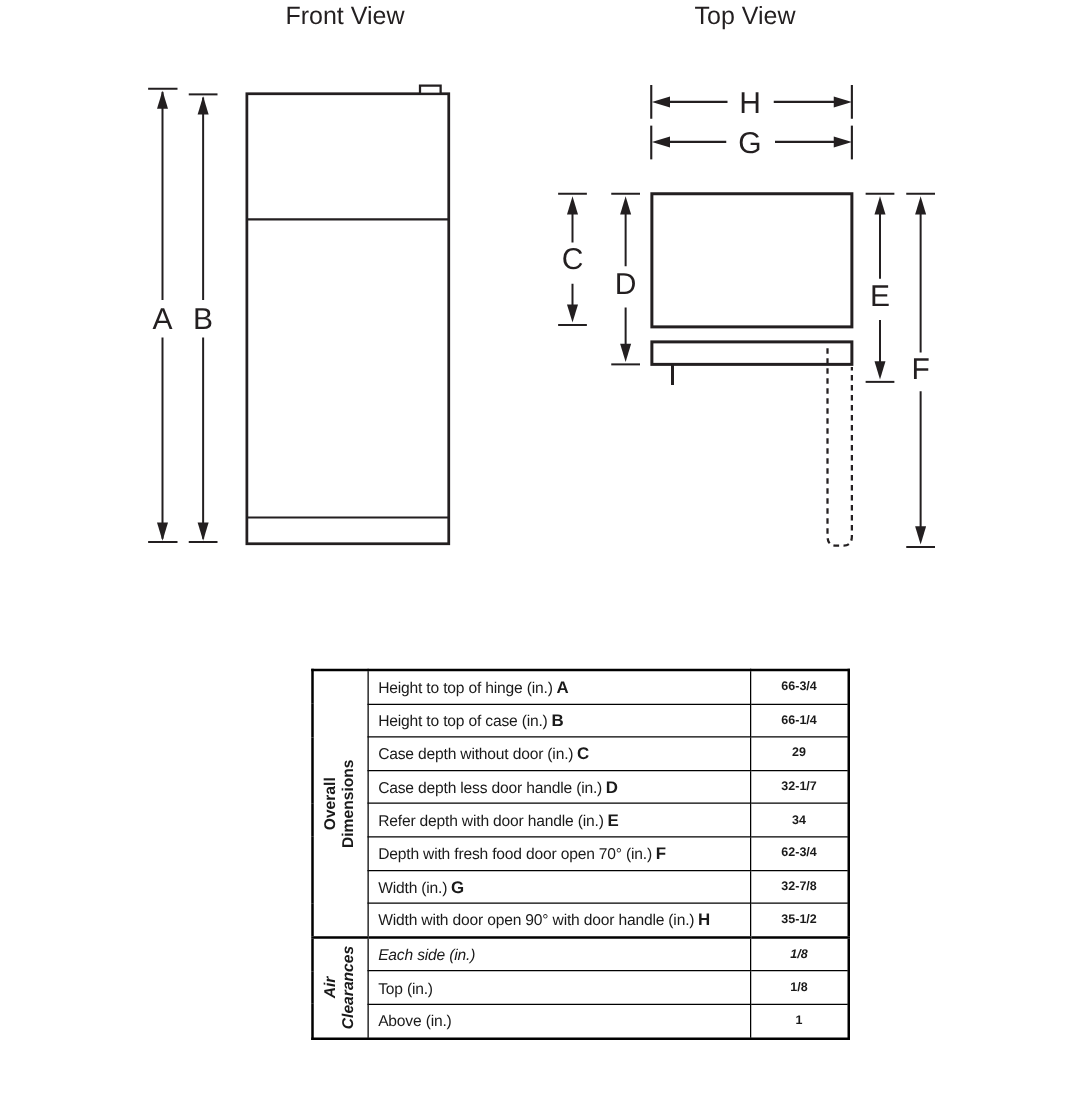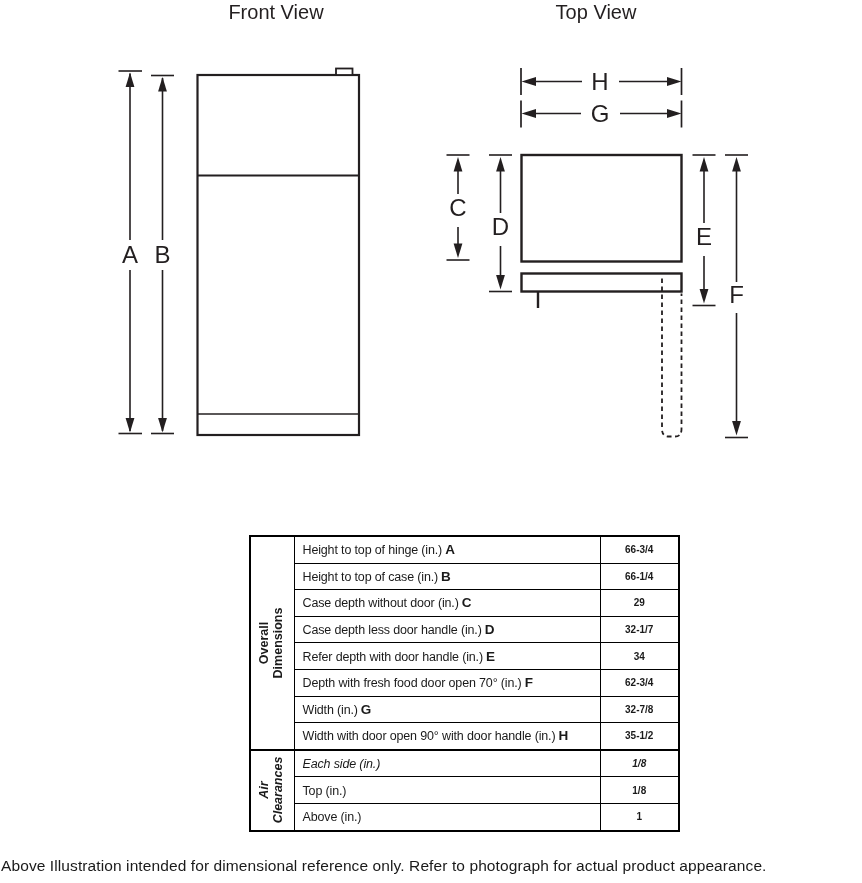--- a/index.html
+++ b/index.html
@@ -260,15 +260,14 @@
         <td class="lbl"><span>Top (in.)</span><b></b></td>
         <td class="val">1/8</td>
       </tr>
       <tr>
         <td class="lbl"><span>Above (in.)</span><b></b></td>
         <td class="val">1</td>
       </tr>
     </tbody>
   </table>
 
-  <div id="footer-caption">Above Illustration intended for dimensional reference only. Refer to photograph for actual product appearance.</div>
 
 </div>
 
 </body></html>

